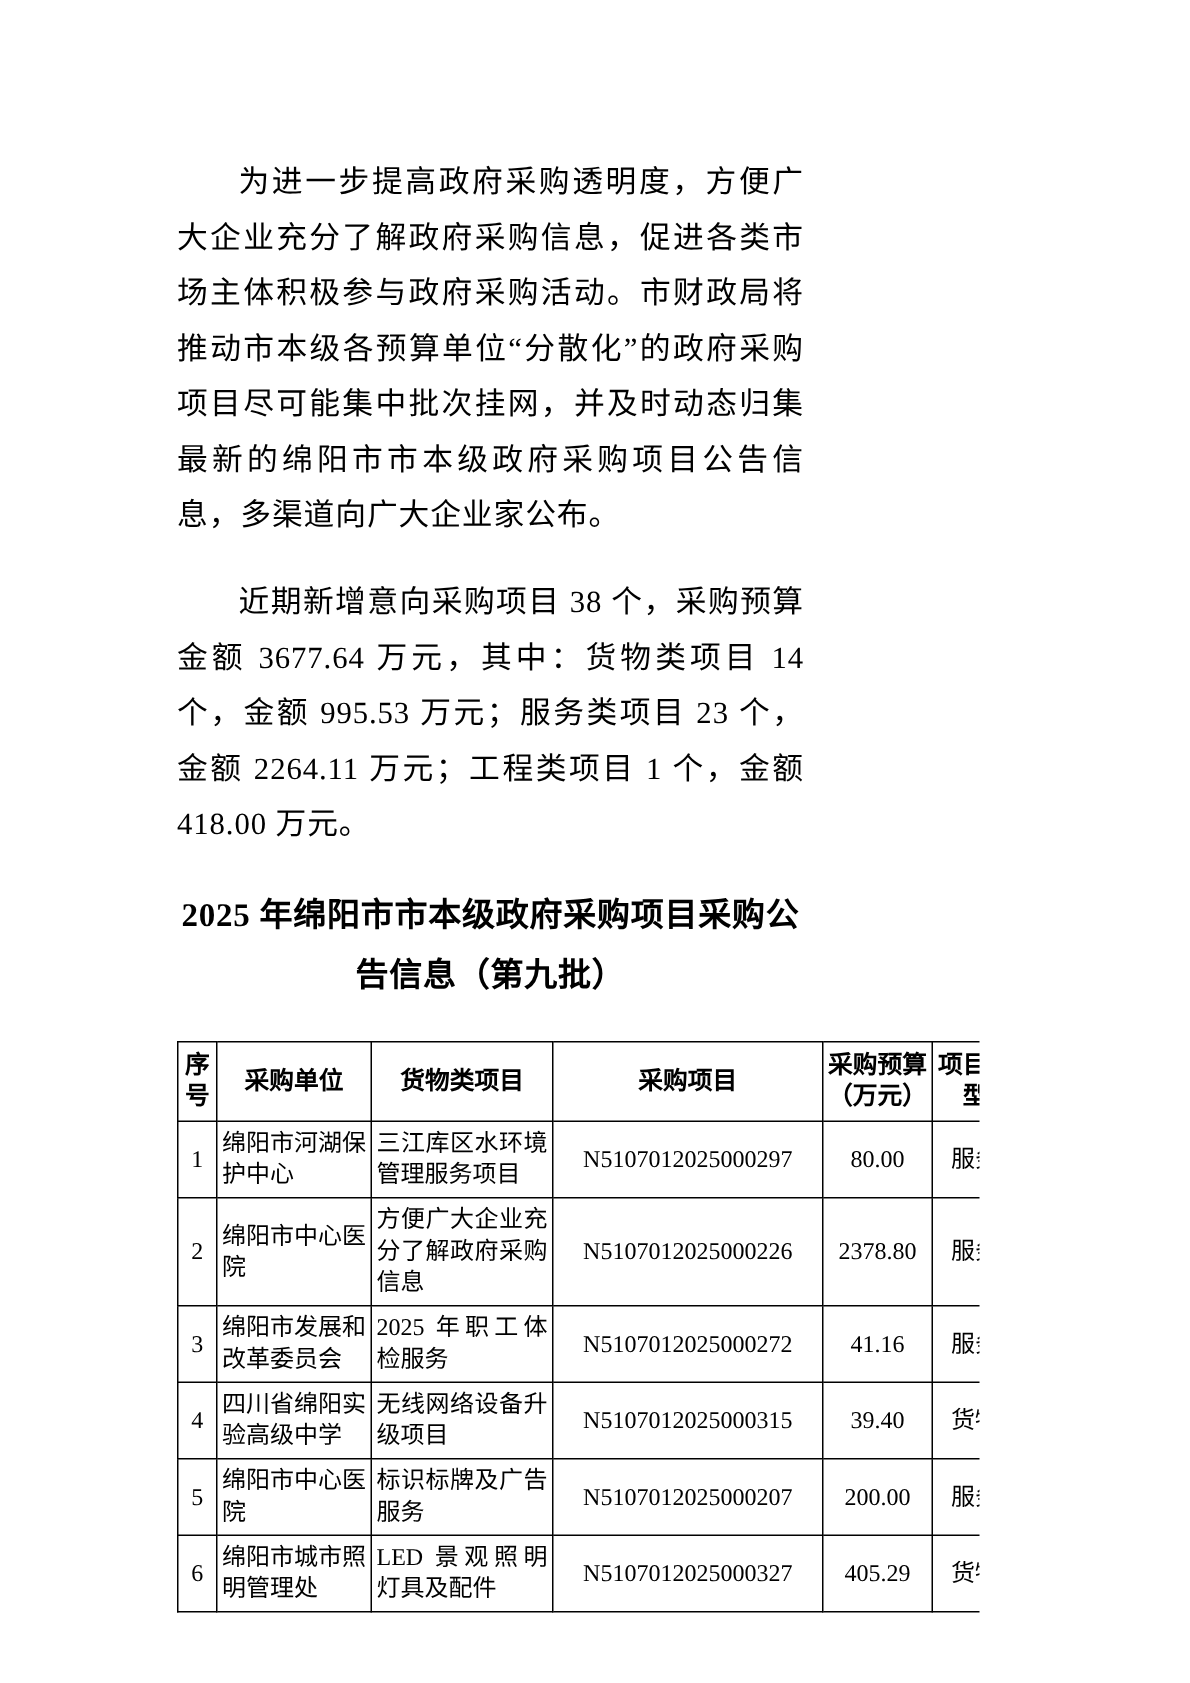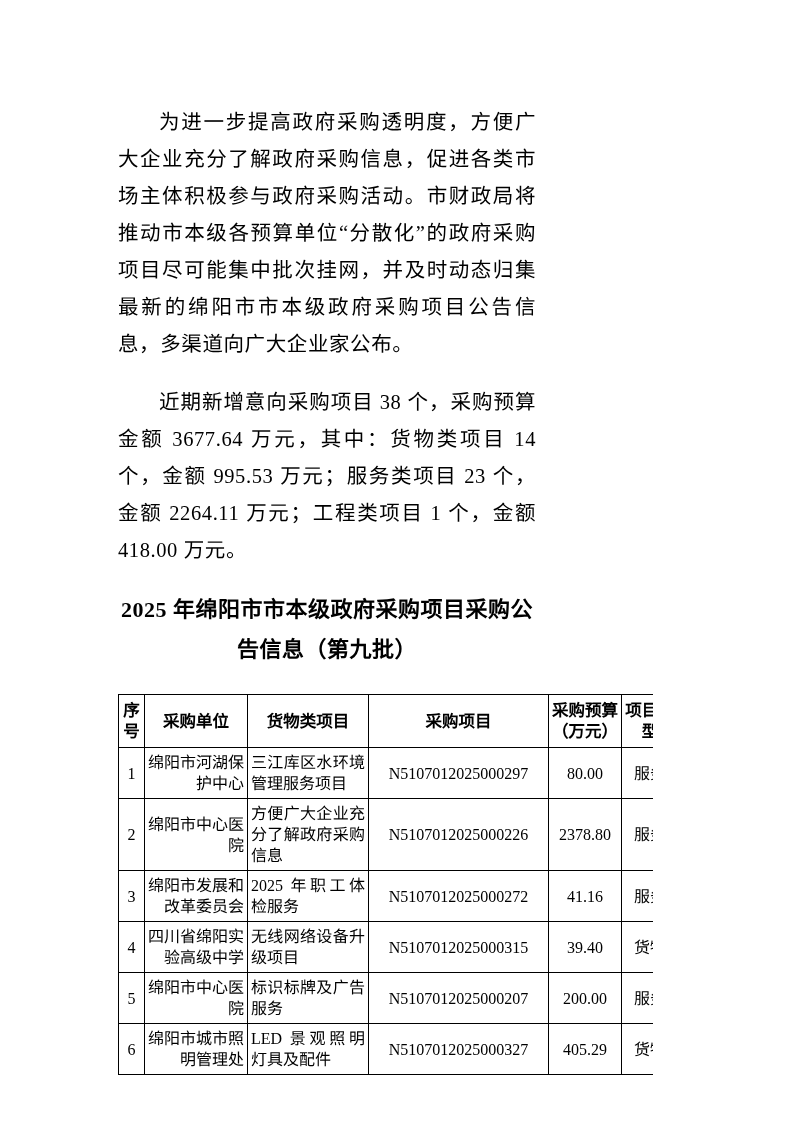--- a/index.html
+++ b/index.html
@@ -49,21 +49,21 @@
     line-height: 21px;
     text-align: center;
     padding: 5px 1px;
   }
   .proc-table td {
     font-size: 16px;
     line-height: 21px;
     padding: 4px 3px;
   }
   .c-center { text-align: center; }
-  .c-left   { text-align: right; }
+  .c-left   { text-align: left; }
   .c-just   { text-align: justify; }
   .num-font { font-family: Liberation Serif, serif; font-size: 17px; margin-left: 19px; }
 </style>
 </head>
 <body>
 
 <div class="page">
 
   <p class="body-para">为进一步提高政府采购透明度，方便广大企业充分了解政府采购信息，促进各类市场主体积极参与政府采购活动。市财政局将推动市本级各预算单位“分散化”的政府采购项目尽可能集中批次挂网，并及时动态归集最新的绵阳市市本级政府采购项目公告信息，多渠道向广大企业家公布。</p>
   <p class="body-para">近期新增意向采购项目 38 个，采购预算金额 3677.64 万元，其中：货物类项目 14 个，金额 995.53 万元；服务类项目 23 个，金额 2264.11 万元；工程类项目 1 个，金额 418.00 万元。</p>

